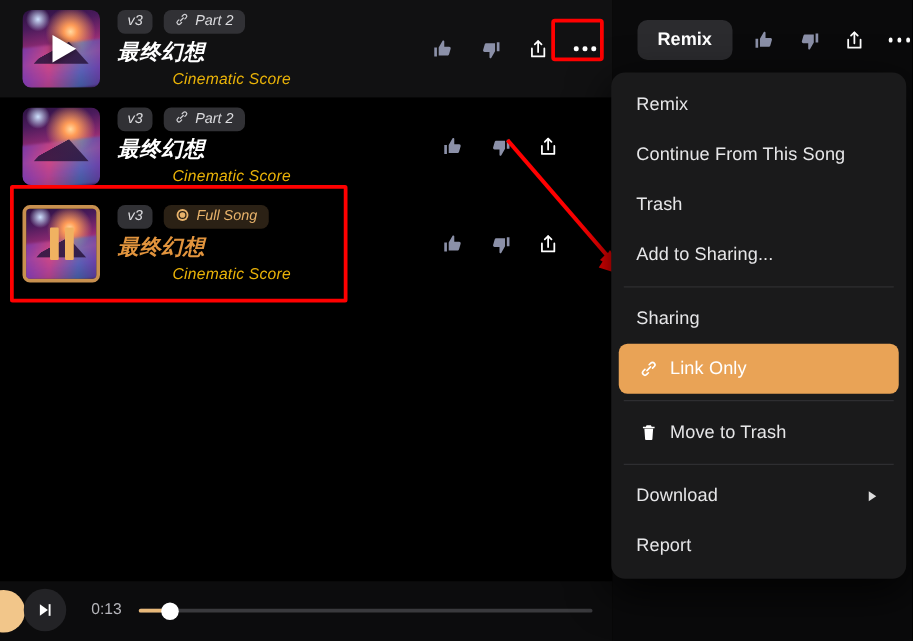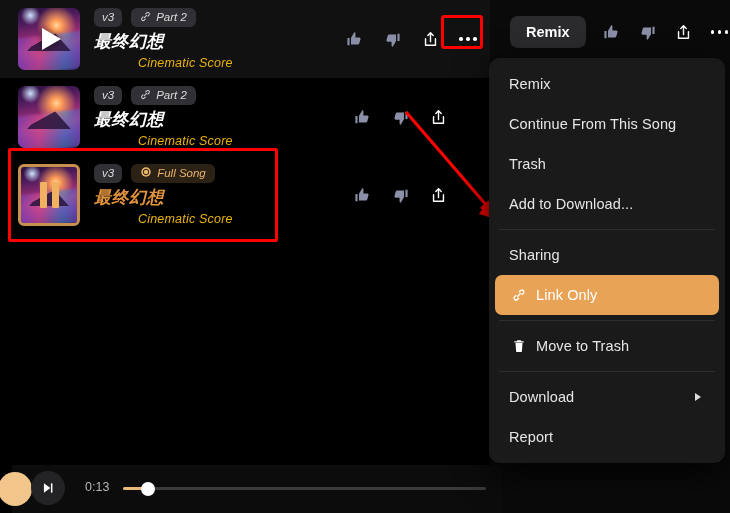--- a/index.html
+++ b/index.html
@@ -121,21 +121,21 @@
   .mi.sel .mlabel { color:#fff; }
   .mi .micon { width:20px; margin-right:7px; display:flex; align-items:center; justify-content:center; flex:0 0 20px; }
   .mi .chev {
     position:absolute; right:18px; top:50%; transform:translateY(-50%);
     width:0; height:0; border-style:solid; border-width:4.5px 0 4.5px 6px;
     border-color:transparent transparent transparent #ddd;
   }
   .msep { height:1px; background:#2e2e31; margin:5px 10px; }
 
   
-  .player { position:absolute; left:12px; bottom:0; width:490px; height:48px; background:#0c0c0d; }
+  .player { position:absolute; left:0; bottom:0; width:490px; height:48px; background:#0c0c0d; }
   .pl-circle {
     position:absolute; left:-14px; top:7px; width:34px; height:34px; border-radius:50%;
     background:#f2c68a;
   }
   .pl-next {
     position:absolute; left:19px; top:6px; width:34px; height:34px; border-radius:50%;
     background:#232326; display:flex; align-items:center; justify-content:center; cursor:pointer;
   }
   .pl-time { position:absolute; left:73px; top:15px; font-size:12.5px; color:#b5b5ba; }
   .pl-track {
@@ -336,21 +336,21 @@
     <div class="mi">
       <span class="mlabel">Remix</span>
     </div>
     <div class="mi">
       <span class="mlabel">Continue From This Song</span>
     </div>
     <div class="mi">
       <span class="mlabel">Trash</span>
     </div>
     <div class="mi">
-      <span class="mlabel">Add to Download...</span>
+      <span class="mlabel">Add to Sharing...</span>
     </div>
 
     <div class="msep"></div>
 
     <div class="mi">
       <span class="mlabel">Sharing</span>
     </div>
     <div class="mi sel">
       <span class="micon">
         <svg width="14" height="14" viewBox="0 0 24 24" fill="none" stroke="#ffffff" stroke-width="2.2" stroke-linecap="round">

